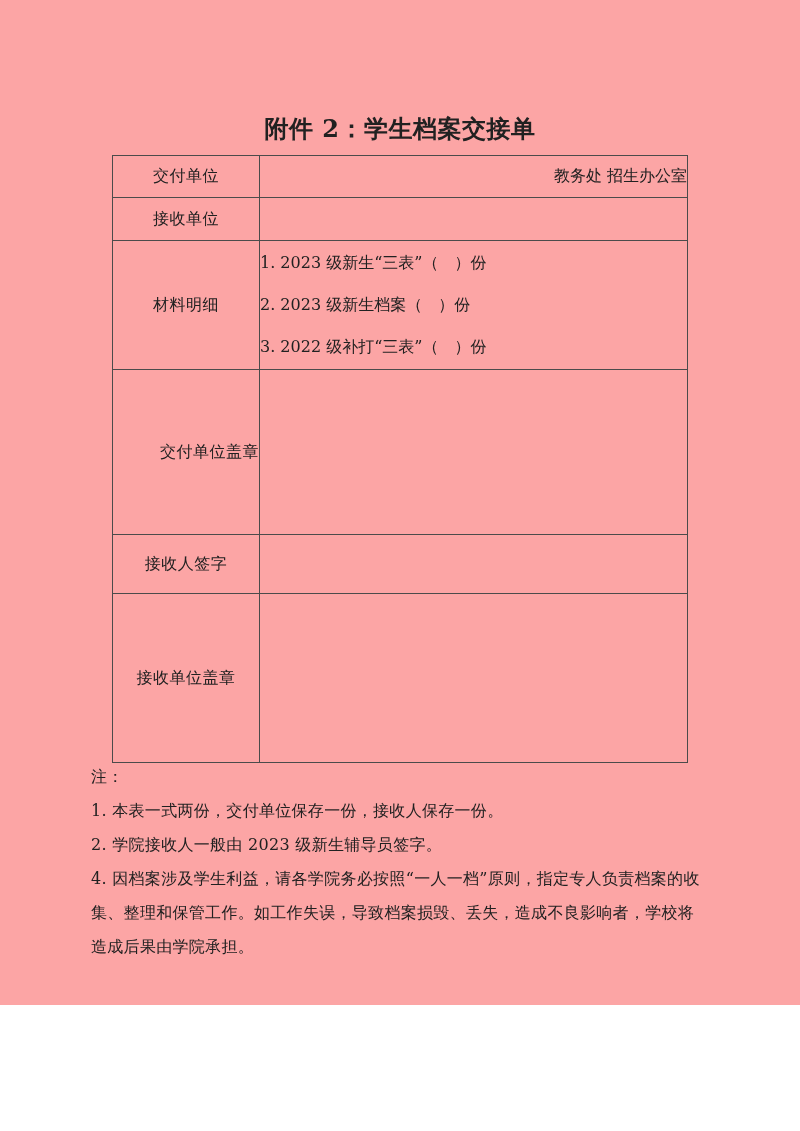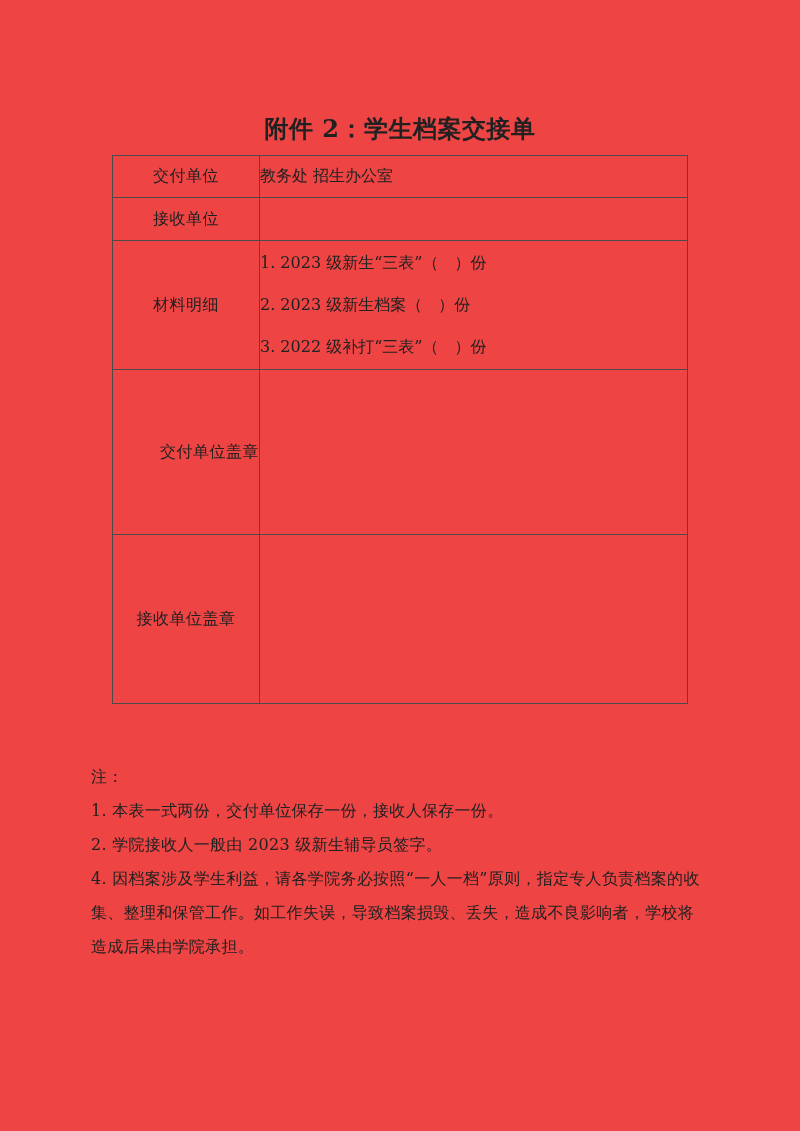--- a/index.html
+++ b/index.html
@@ -3,22 +3,22 @@
 <meta charset="utf-8">
 <style>
   html, body {
     margin: 0;
     padding: 0;
     background: #ffffff;
   }
   .page {
     position: relative;
     width: 800px;
-    height: 1131px;
-    background: #ef4444;
+    height: 1005px;
+    background: #fca5a5;
     font-family: "DejaVu Serif", "Liberation Serif", serif;
     color: #212121;
     overflow: hidden;
   }
   .doc-title {
     position: absolute;
     top: 112px;
     left: 0;
     width: 800px;
     margin: 0;
@@ -48,21 +48,21 @@
     letter-spacing: 0.5px;
   }
   td.stamp-cell-1 {
     padding-top: 28px;
     text-align: right;
   }
   td.stamp-cell-2 {
     padding-top: 38px;
   }
   td.value-cell {
-    text-align: left;
+    text-align: right;
     vertical-align: middle;
     white-space: pre;
   }
   td.items-cell {
     vertical-align: middle;
     padding-left: 5px;
     margin-left: 11px;
   }
   .material-item {
     line-height: 42px;
@@ -108,20 +108,24 @@
         <td class="items-cell">
           <div class="material-item">1. 2023 级新生“三表”（　）份</div>
           <div class="material-item">2. 2023 级新生档案（　）份</div>
           <div class="material-item">3. 2022 级补打“三表”（　）份</div>
         </td>
       </tr>
       <tr style="height:165px;">
         <td class="label-cell stamp-cell-1">交付单位盖章</td>
         <td class="value-cell"></td>
       </tr>
+      <tr style="height:59px;">
+        <td class="label-cell">接收人签字</td>
+        <td class="value-cell"></td>
+      </tr>
       <tr style="height:169px;">
         <td class="label-cell stamp-cell-2">接收单位盖章</td>
         <td class="value-cell"></td>
       </tr>
     </tbody>
   </table>
 
   <div class="notes">
     <div class="note-line">注：</div>
     <div class="note-line">1. 本表一式两份，交付单位保存一份，接收人保存一份。</div>

